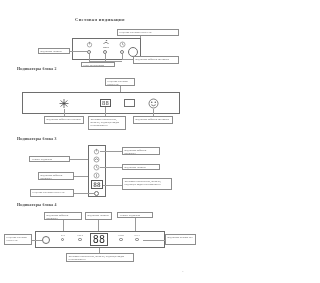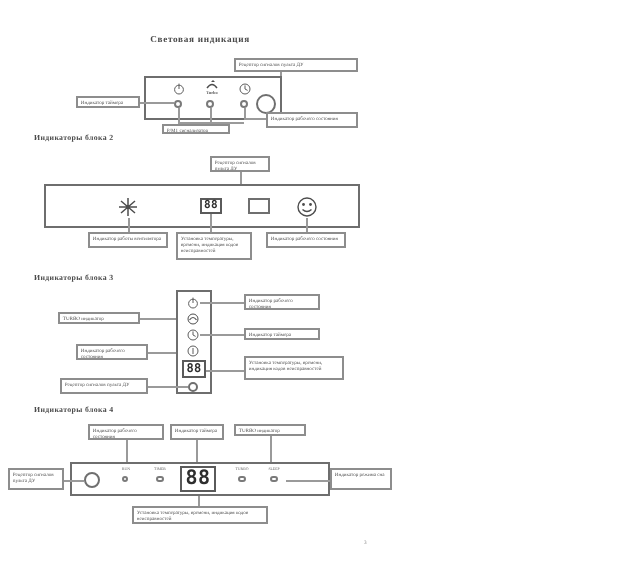--- a/index.html
+++ b/index.html
@@ -35,21 +35,21 @@
   
   .panel{border:.55px solid #6e6e6e;background:#fff;box-sizing:border-box;}
 
   
   .dot{border-radius:50%;border:.4px solid #7a7a7a;box-sizing:border-box;}
   .ring{border-radius:50%;border:.45px solid #6f6f6f;box-sizing:border-box;}
 
   
   .seg{background:#fff;border:.4px solid #5a5a5a;box-sizing:border-box;
        display:flex;align-items:center;justify-content:center;
-       font-family:"DejaVu Sans Mono",monospace;font-weight:bold;
+       font-family:"DejaVu Sans Mono",monospace;font-weight:normal;
        color:#2e2e2e;letter-spacing:.2px;}
 
   .tiny{font-size:1.9px;color:#5d5d5d;text-align:center;
         filter:blur(.1px);white-space:nowrap;}
 
   .pg{font-size:2.6px;color:#7a7a7a;}
 
   .icon svg{display:block;}
 </style>
 </head>

